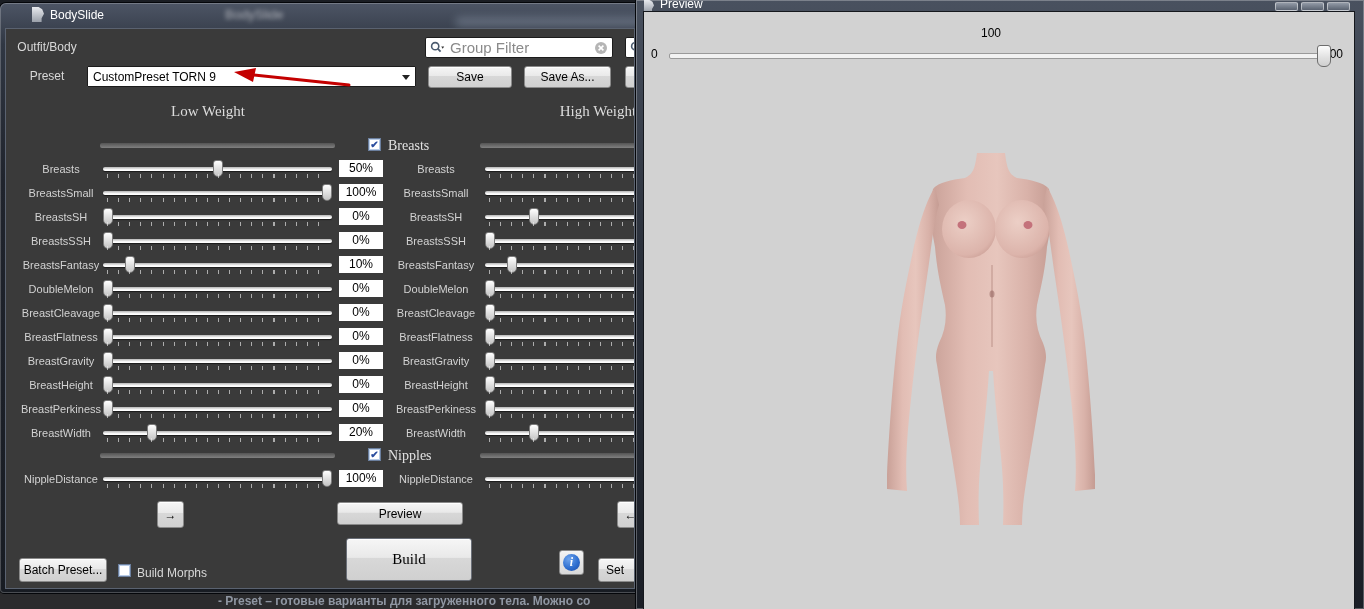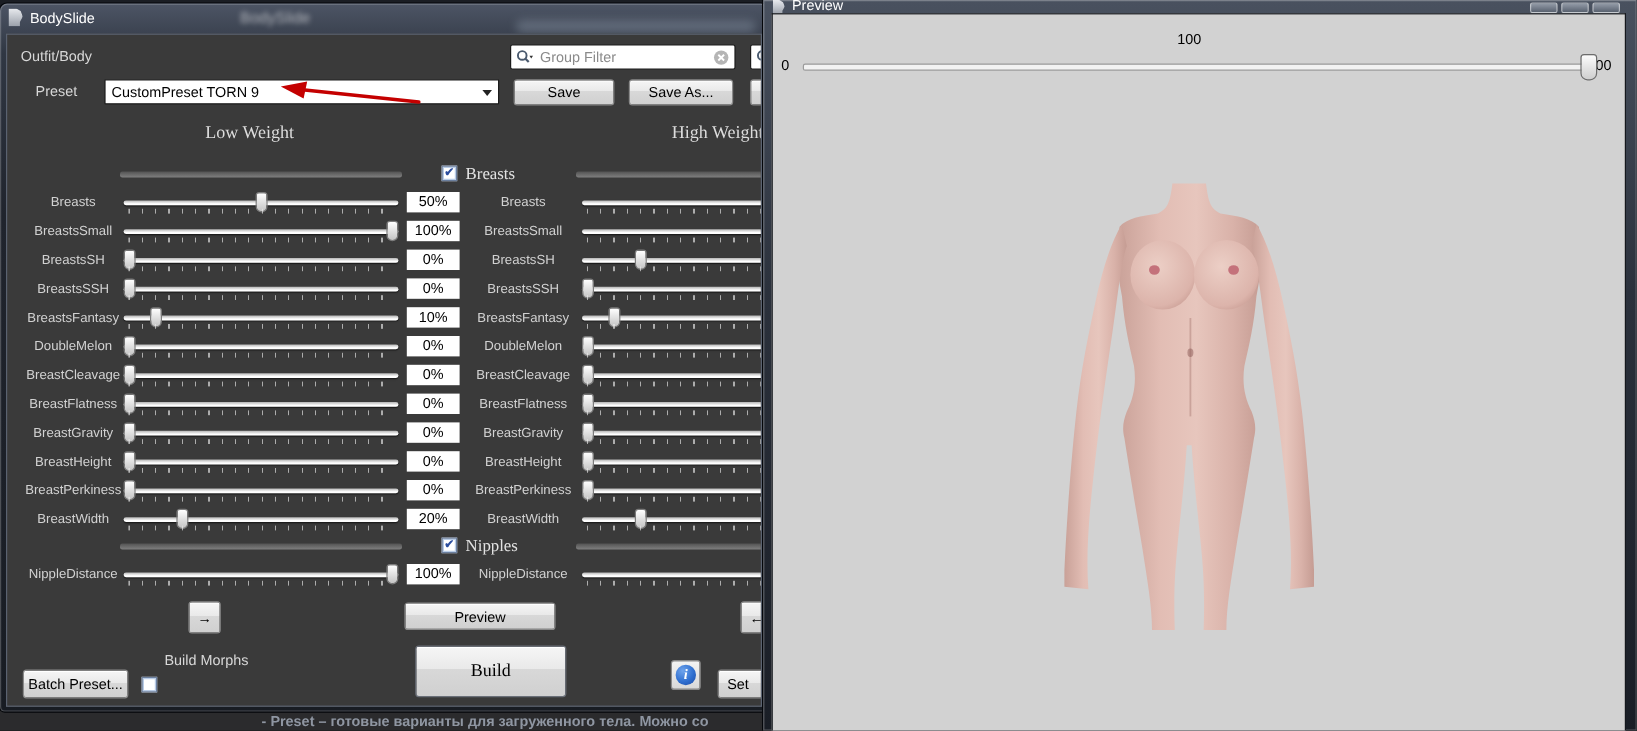--- a/index.html
+++ b/index.html
@@ -4,42 +4,42 @@
 <style>
   html,body{margin:0;padding:0;background:#101216;}
   .desktop{position:relative;width:1364px;height:609px;overflow:hidden;
            background:linear-gradient(180deg,#1a1d23,#14161a);
            font-family:"Liberation Sans",sans-serif;}
 
   
   .main-win{position:absolute;left:0;top:3px;width:640px;height:590px;z-index:2;
             border-radius:6px 6px 4px 4px;
             background:linear-gradient(180deg,#4d5565 0%,#303743 7%,#20242d 30%,#181c23 100%);
-            box-shadow:0 0 0 1px #04060a, inset 0 0 0 1px rgba(255,255,255,.22);}
+            box-shadow:0 0 0 1px #04060a, inset 0 0 0 1px rgba(255,255,255,.22);padding-left:25px;}
   .main-titlebar{position:relative;height:23px;display:flex;align-items:center;
                  padding-left:7px;gap:6px;color:#fff;font-size:12px;}
   .app-ico{width:12px;height:15px;background:linear-gradient(180deg,#e8eaee,#9aa0aa);
            clip-path:polygon(0 0,55% 0,85% 15%,100% 45%,80% 75%,80% 100%,0 100%);}
   .ghost-title{position:absolute;left:200px;top:4px;color:rgba(255,255,255,.55);
                filter:blur(2px);font-size:13px;}
   .ghost-blob{position:absolute;left:430px;top:14px;width:200px;height:10px;border-radius:5px;
               background:rgba(200,215,235,.25);filter:blur(4px);}
   .main-client{position:absolute;left:5px;top:25px;width:628px;height:559px;
                background:#3a3a3a;border:1px solid #5a6270;overflow:hidden;}
   .main-client *{box-sizing:border-box;}
 
   .flabel{position:absolute;color:#d8d8d8;font-size:12px;text-align:center;height:21px;line-height:21px;}
   .combo{position:absolute;height:21px;background:#fff;border:1px solid #1c1c1c;border-radius:1px;
          font-size:12px;color:#000;display:flex;align-items:center;padding:0 18px 0 5px;}
   .combo-arrow{position:absolute;right:5px;top:8px;width:0;height:0;
                border-left:4px solid transparent;border-right:4px solid transparent;
                border-top:5px solid #222;}
   .searchbox{position:absolute;height:21px;background:#fff;border:1px solid #1c1c1c;border-radius:2px;
              display:flex;align-items:center;padding:0 4px;gap:3px;}
-  .searchbox input{border:none;outline:none;flex:1;font-size:12px;min-width:0;
+  .searchbox input{border:none;outline:none;flex:1;font-size:15px;min-width:0;
                    font-family:"Liberation Sans",sans-serif;color:#000;background:transparent;}
   .searchbox input::placeholder{color:#8a8a8a;}
   .btn{position:absolute;background:linear-gradient(180deg,#f6f6f6,#e9e9e9 45%,#d8d8d8 46%,#d0d0d0);
        border:1px solid #8a8a8a;border-radius:3px;color:#000;font-size:12px;
        display:flex;align-items:center;justify-content:center;box-shadow:inset 0 1px 0 #fff;}
   .annot{position:absolute;left:0;top:0;pointer-events:none;z-index:9;}
 
   .colhead{position:absolute;width:210px;text-align:center;
            font-family:"Liberation Serif",serif;font-size:15px;color:#dcdcdc;}
 
@@ -348,21 +348,21 @@
             <div class="ticks kr"></div>
           </div>
         </div>
 
       <div class="btn" style="left:151px;top:472px;width:27px;height:27px;">→</div>
       <div class="btn" style="left:611px;top:472px;width:27px;height:27px;">←</div>
       <div class="btn" style="left:331px;top:473px;width:126px;height:23px;">Preview</div>
       <div class="btn build-btn" style="left:340px;top:509px;width:126px;height:43px;">Build</div>
       <div class="btn" style="left:13px;top:529px;width:88px;height:24px;">Batch Preset...</div>
       <span class="wincb" style="position:absolute;left:112px;top:535px;"></span>
-      <span class="cb-label" style="left:131px;top:515px;text-align:center;">Build Morphs</span>
+      <span class="cb-label" style="left:131px;top:538px;text-align:center;">Build Morphs</span>
       <div class="info-btn">
         <div class="info-circle">i</div>
       </div>
       <div class="btn" style="left:592px;top:529px;width:60px;height:24px;justify-content:flex-start;padding-left:7px;">Set</div>
     </div>
   </div>
 
   <div class="preview-win">
     <div class="pv-titlebar">
       <div class="app-ico"></div>

